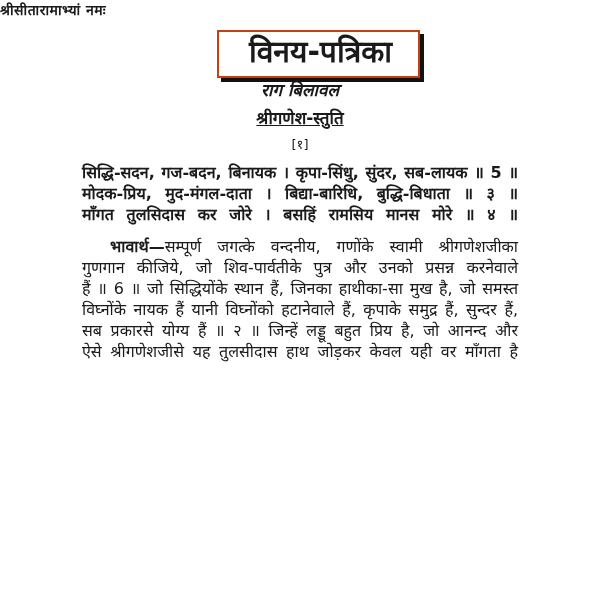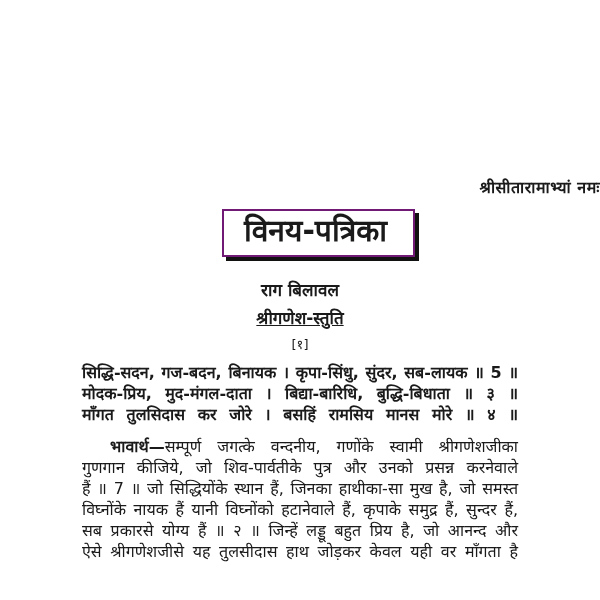--- a/index.html
+++ b/index.html
@@ -16,48 +16,47 @@
     height: 600px;
     background: #ffffff;
     color: #1a1a1a;
     font-family: "DejaVu Sans", "DejaVu Serif", serif;
   }
   .content {
     width: 436px;
     margin: 0 auto;
   }
   .invocation {
-    padding-top: 176px;
-    text-align: right;
-    font-size: 16px;
+    text-align: left;
+    font-size: 14px;
     font-weight: bold;
     letter-spacing: 0.5px;
   }
   .title-box-wrap {
     text-align: center;
     margin-top: 11px;
   }
   .title-box {
     display: inline-block;
-    border: 2px solid #701a75;
+    border: 2px solid #c2410c;
     box-shadow: 4px 4px 0 0 #111111;
-    padding: 2px 26px 6px 20px;
+    padding: 2px 26px 6px 30px;
     background: #ffffff;
     margin-left: 37px;
   }
   .title-box .title-text {
     font-size: 30px;
     font-weight: bold;
     line-height: 36px;
   }
   .raga {
-    margin-top: 21px;
     text-align: center;
     font-size: 17px;
     font-weight: 600;
+    font-style: italic;
   }
   .hymn-title {
     margin-top: 5px;
     text-align: center;
     font-size: 17px;
     font-weight: bold;
     text-decoration: underline;
   }
   .hymn-number {
     margin-top: 6px;
@@ -108,20 +107,20 @@
 
     <div class="verses">
       <div class="verse-line">सिद्धि-सदन, गज-बदन, बिनायक । कृपा-सिंधु, सुंदर, सब-लायक ॥ 5 ॥</div>
       <div class="verse-line">मोदक-प्रिय, मुद-मंगल-दाता । बिद्या-बारिधि, बुद्धि-बिधाता ॥ ३ ॥</div>
       <div class="verse-line">माँगत तुलसिदास कर जोरे । बसहिं रामसिय मानस मोरे ॥ ४ ॥</div>
     </div>
 
     <div class="commentary">
       <div class="para-line indent"><span class="bold">भावार्थ—</span><span>सम्पूर्ण जगत्के वन्दनीय, गणोंके स्वामी श्रीगणेशजीका</span></div>
       <div class="para-line">गुणगान कीजिये, जो शिव-पार्वतीके पुत्र और उनको प्रसन्न करनेवाले</div>
-      <div class="para-line">हैं ॥ 7 ॥ जो सिद्धियोंके स्थान हैं, जिनका हाथीका-सा मुख है, जो समस्त</div>
+      <div class="para-line">हैं ॥ 6 ॥ जो सिद्धियोंके स्थान हैं, जिनका हाथीका-सा मुख है, जो समस्त</div>
       <div class="para-line">विघ्नोंके नायक हैं यानी विघ्नोंको हटानेवाले हैं, कृपाके समुद्र हैं, सुन्दर हैं,</div>
       <div class="para-line">सब प्रकारसे योग्य हैं ॥ २ ॥ जिन्हें लड्डू बहुत प्रिय है, जो आनन्द और</div>
       <div class="para-line">ऐसे श्रीगणेशजीसे यह तुलसीदास हाथ जोड़कर केवल यही वर माँगता है</div>
 
     </div>
   </div>
 </div>
 
 </body></html>

